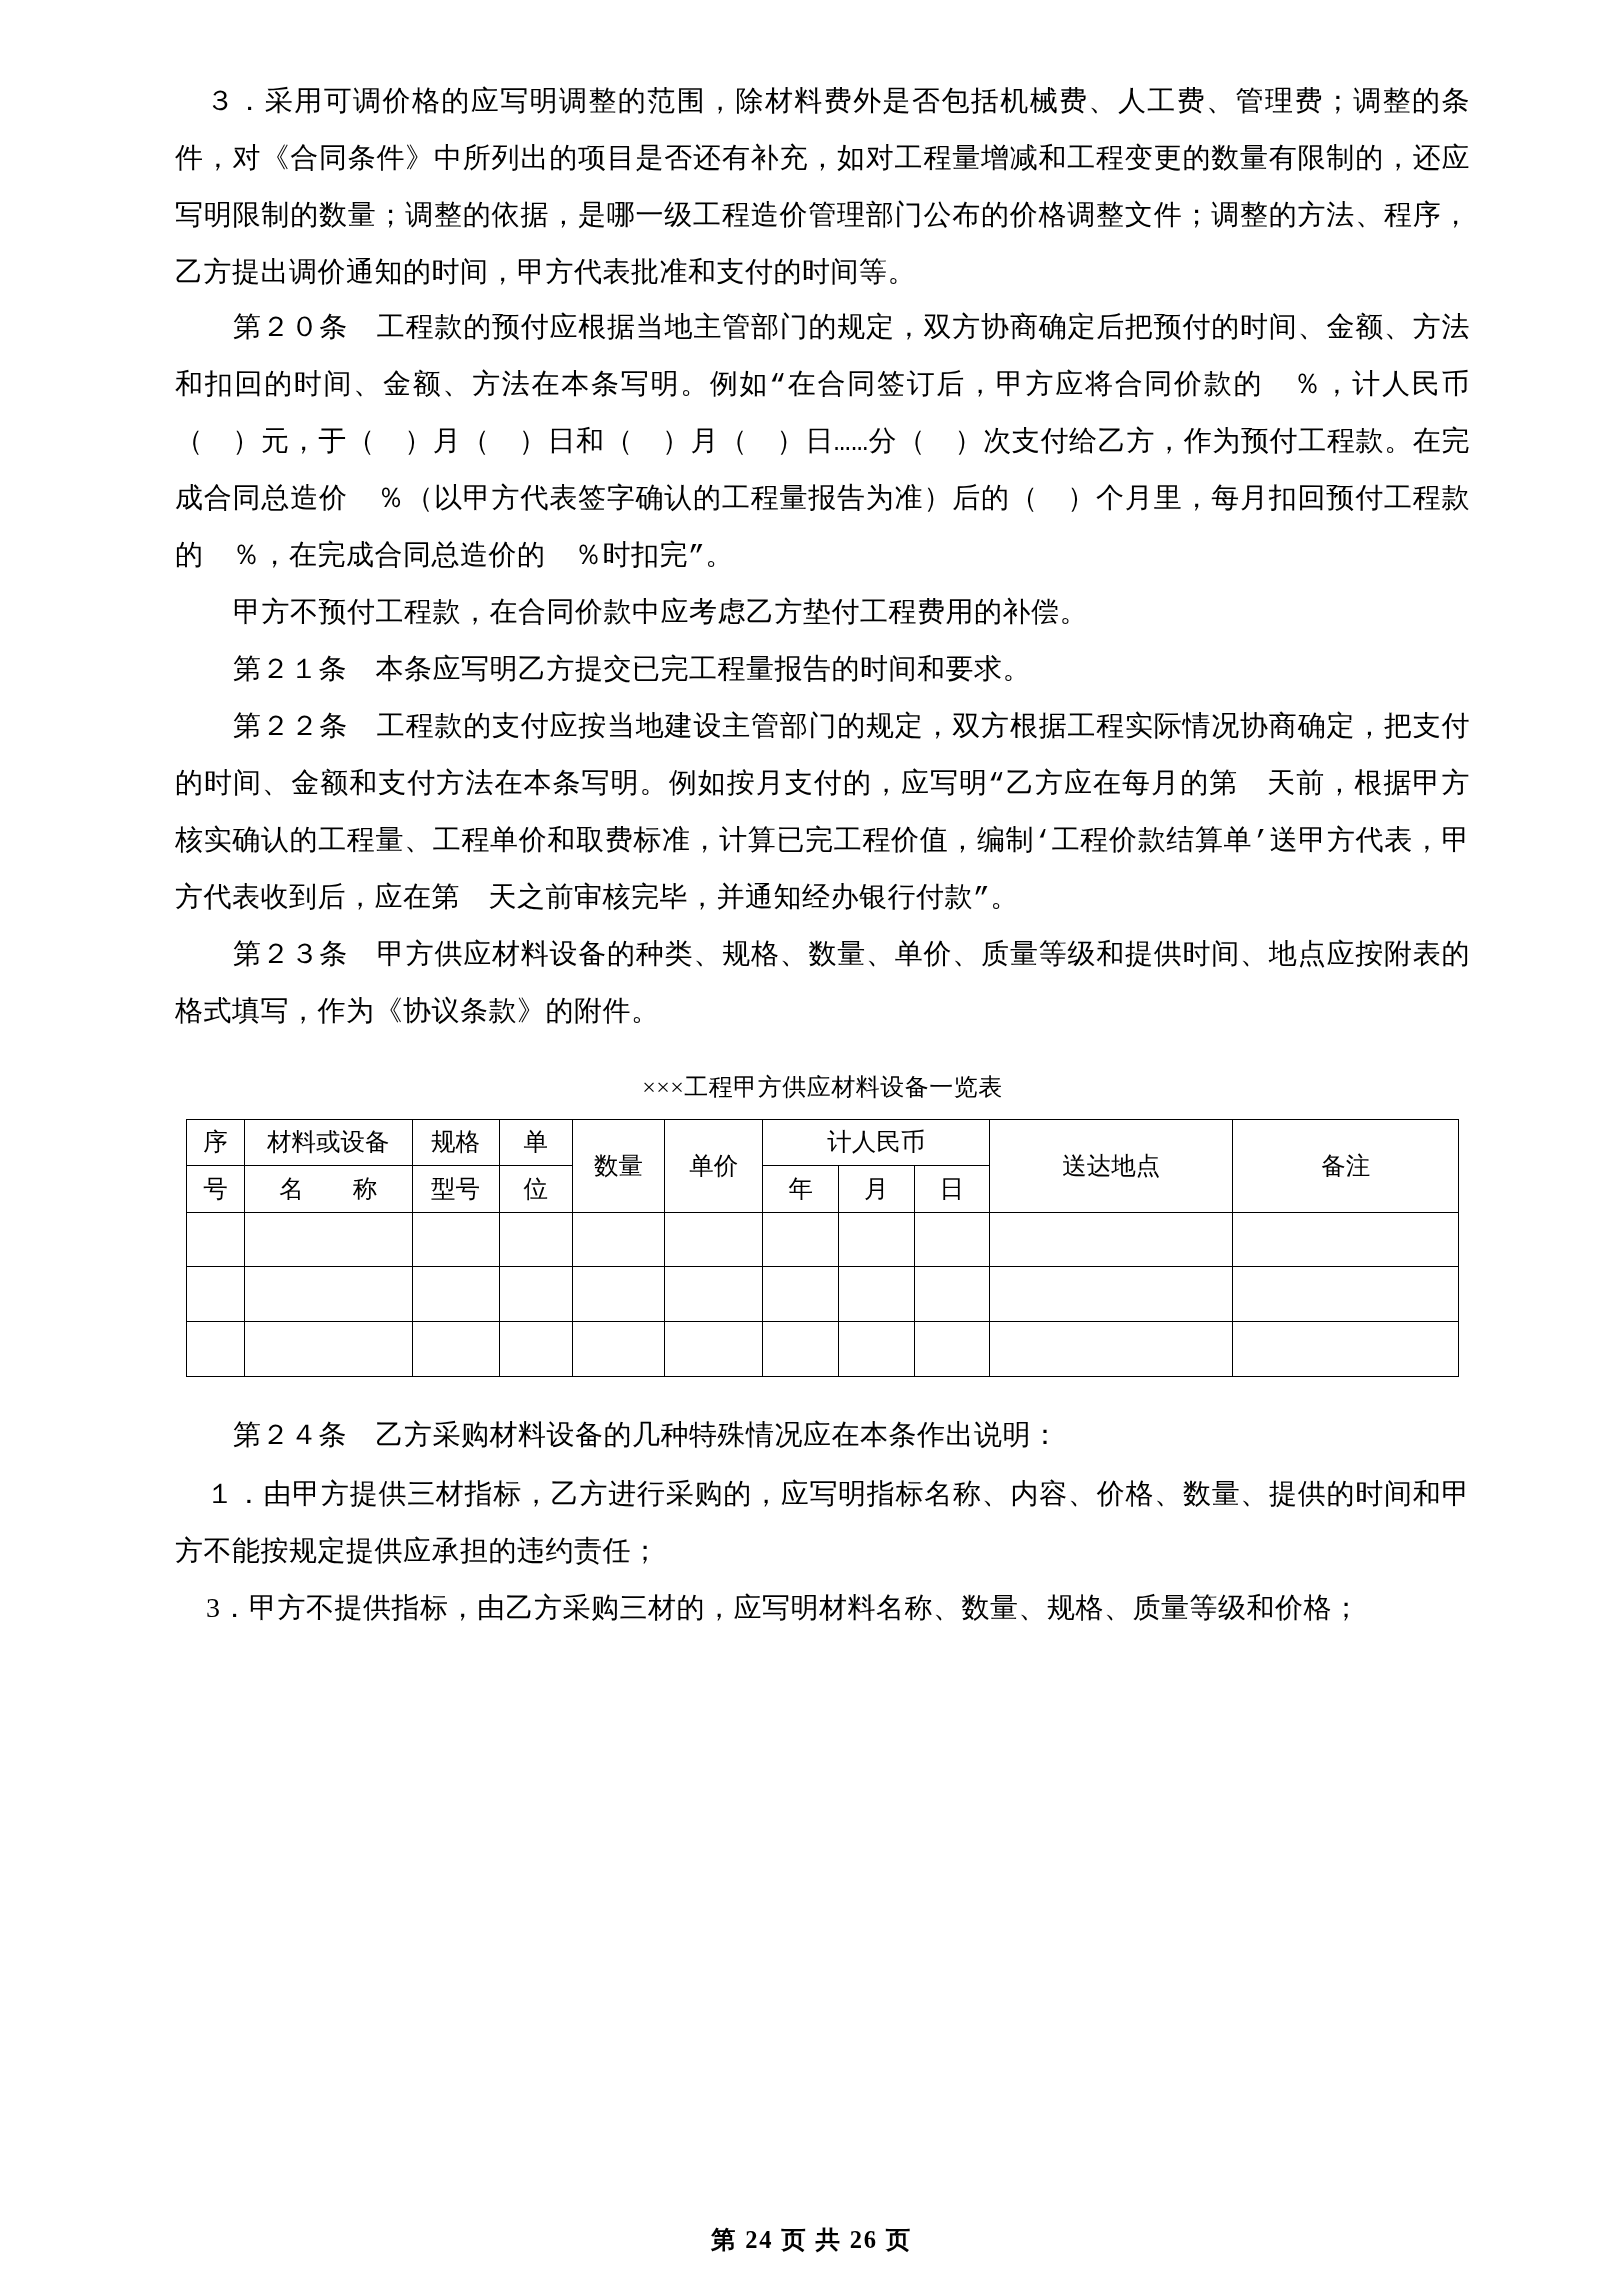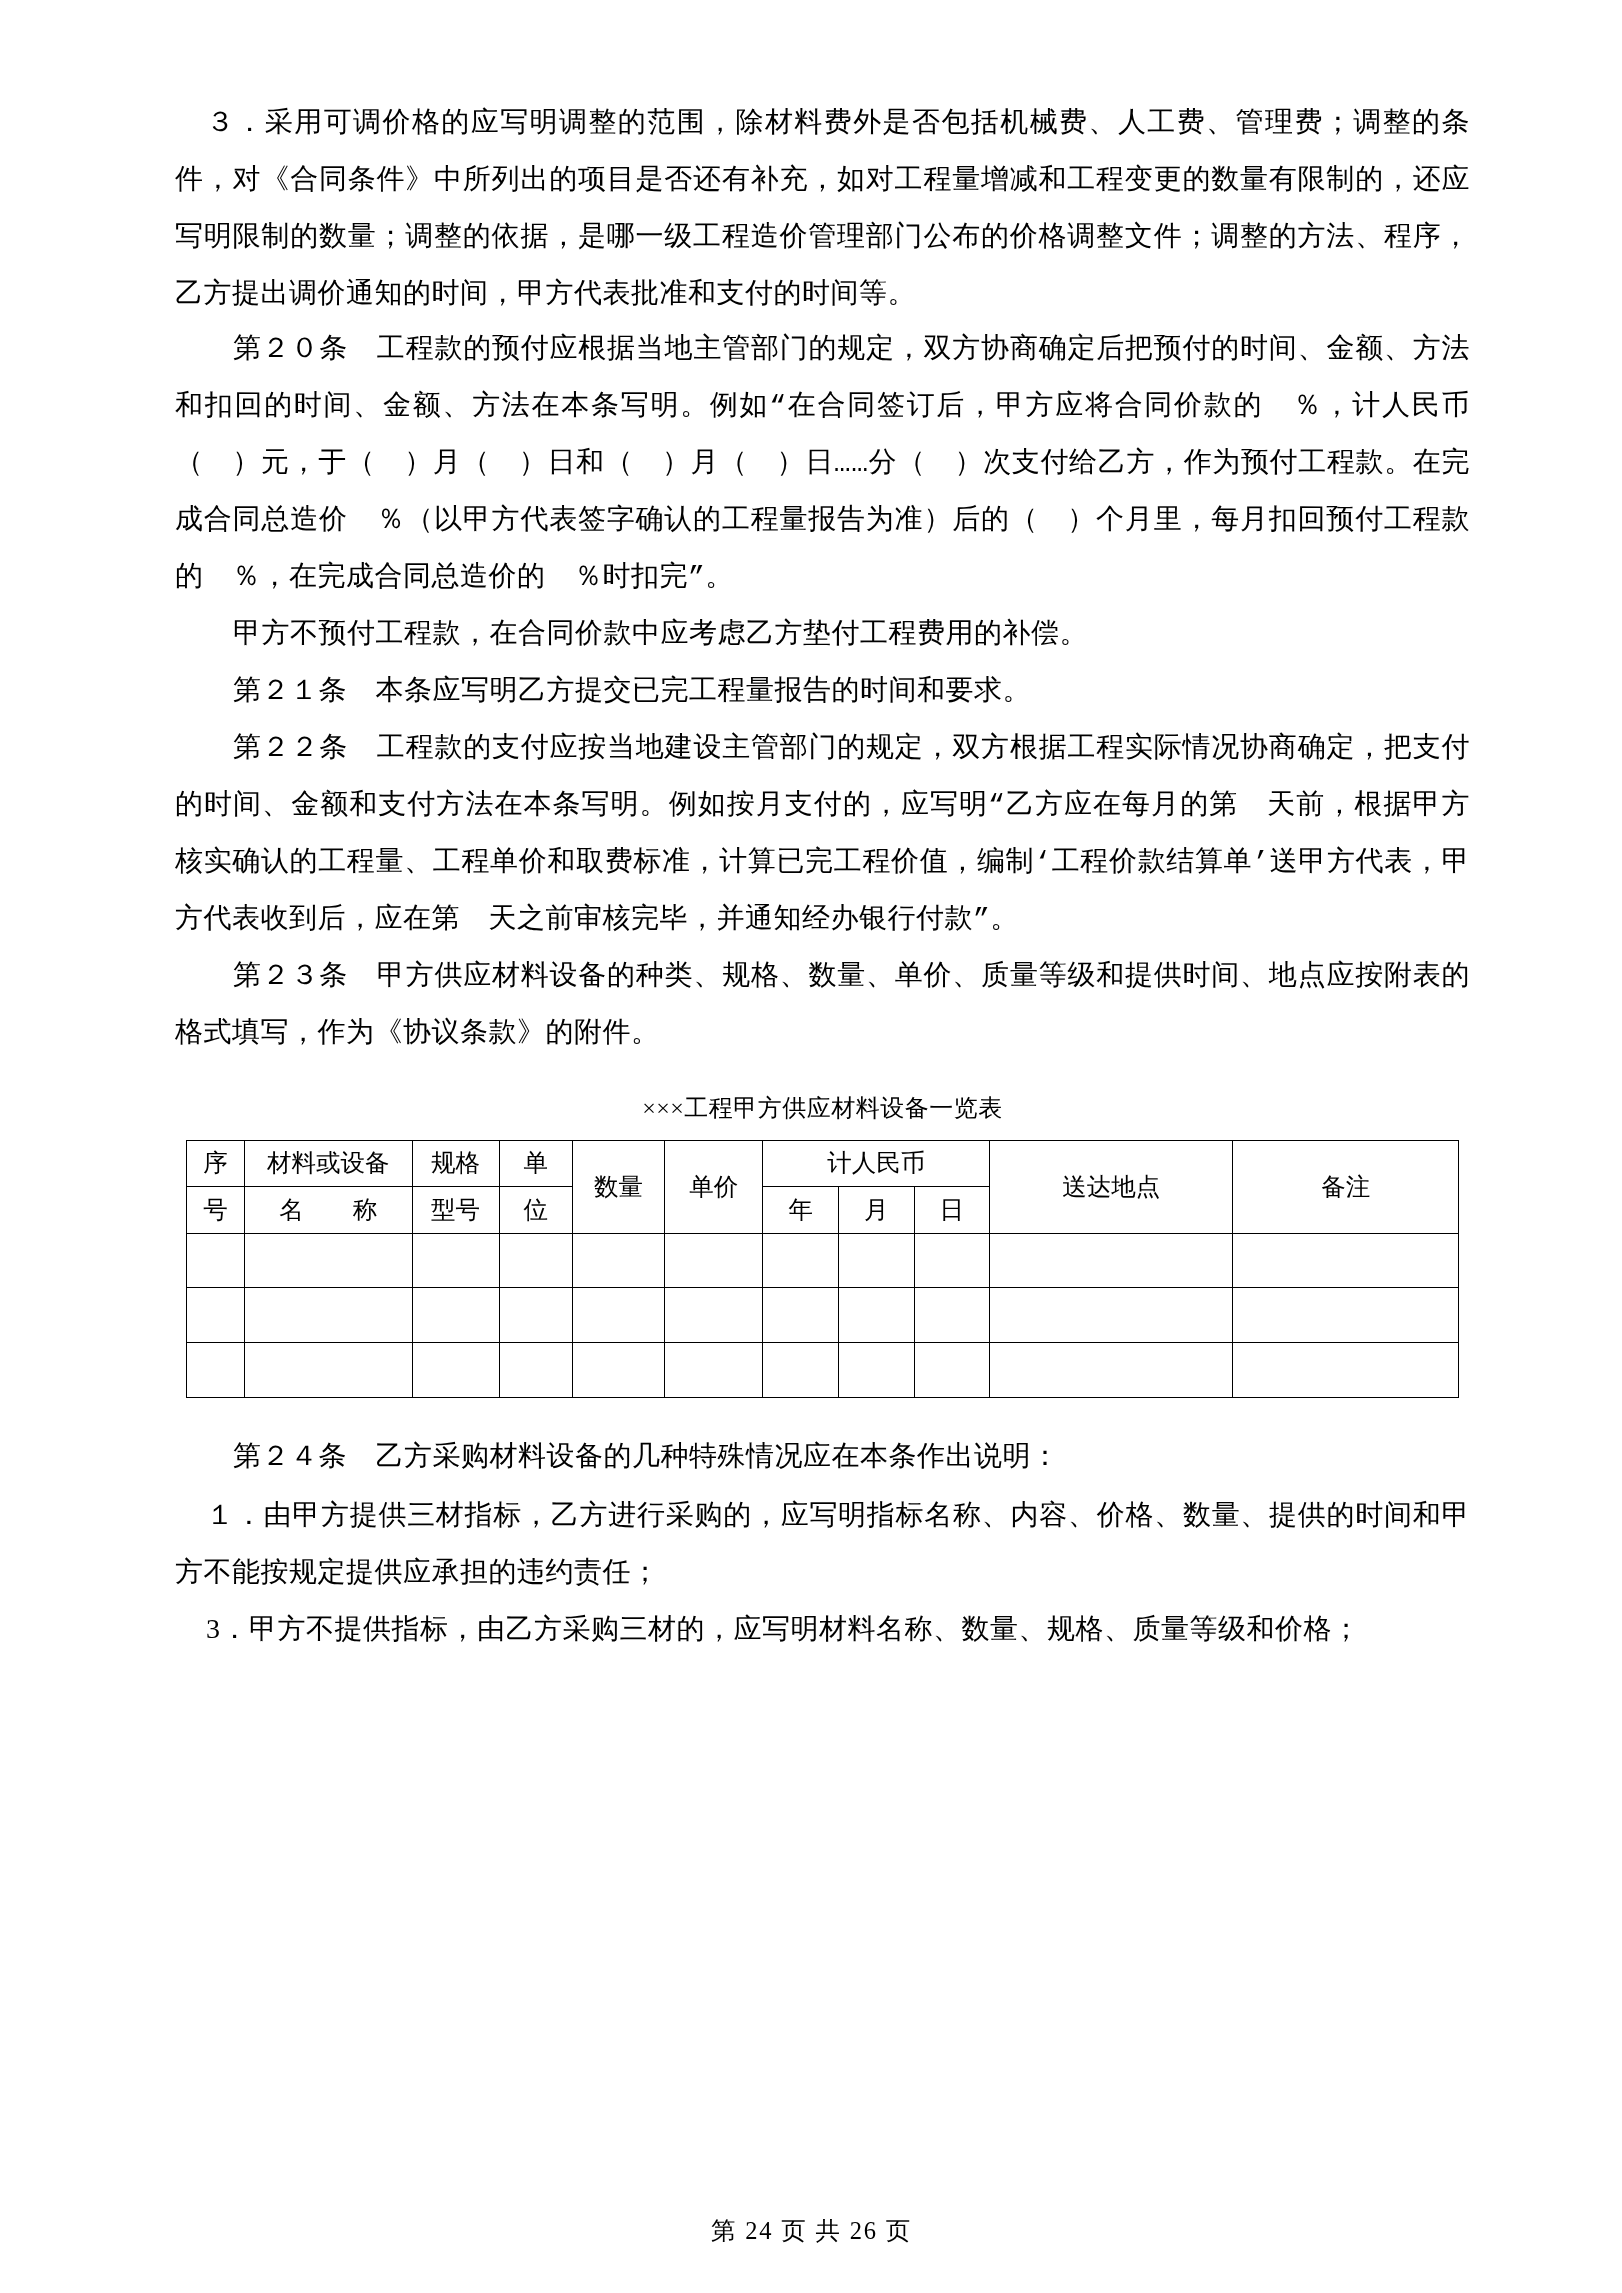--- a/index.html
+++ b/index.html
@@ -11,21 +11,21 @@
     width: 1623px;
     min-height: 2294px;
     font-family: "Liberation Serif", "DejaVu Serif", serif;
     color: #000000;
   }
   .page {
     position: relative;
     width: 1623px;
     min-height: 2294px;
     box-sizing: border-box;
-    padding: 93px 153px 36px 175px;
+    padding: 72px 153px 36px 175px;
   }
   p.para {
     margin: 0;
     font-size: 28px;
     line-height: 57px;
     text-align: justify;
     text-justify: inter-ideograph;
     letter-spacing: 0.5px;
   }
   p.indent2 {
@@ -63,24 +63,24 @@
   table.matgrid .datarow td {
     height: 50px;
   }
   .gap-after-table {
     height: 31px;
   }
   .footer {
     position: absolute;
     left: 0;
     right: 0;
-    bottom: 47px;
+    bottom: 38px;
     text-align: center;
     font-size: 24.5px;
-    font-weight: normal;
+    font-weight: bold;
     letter-spacing: 1.8px;
   }
 </style>
 </head>
 <body>
 
 <div class="page">
 
   <p class="para indent3">３．采用可调价格的应写明调整的范围，除材料费外是否包括机械费、人工费、管理费；调整的条件，对《合同条件》中所列出的项目是否还有补充，如对工程量增减和工程变更的数量有限制的，还应写明限制的数量；调整的依据，是哪一级工程造价管理部门公布的价格调整文件；调整的方法、程序，乙方提出调价通知的时间，甲方代表批准和支付的时间等。</p>
 

